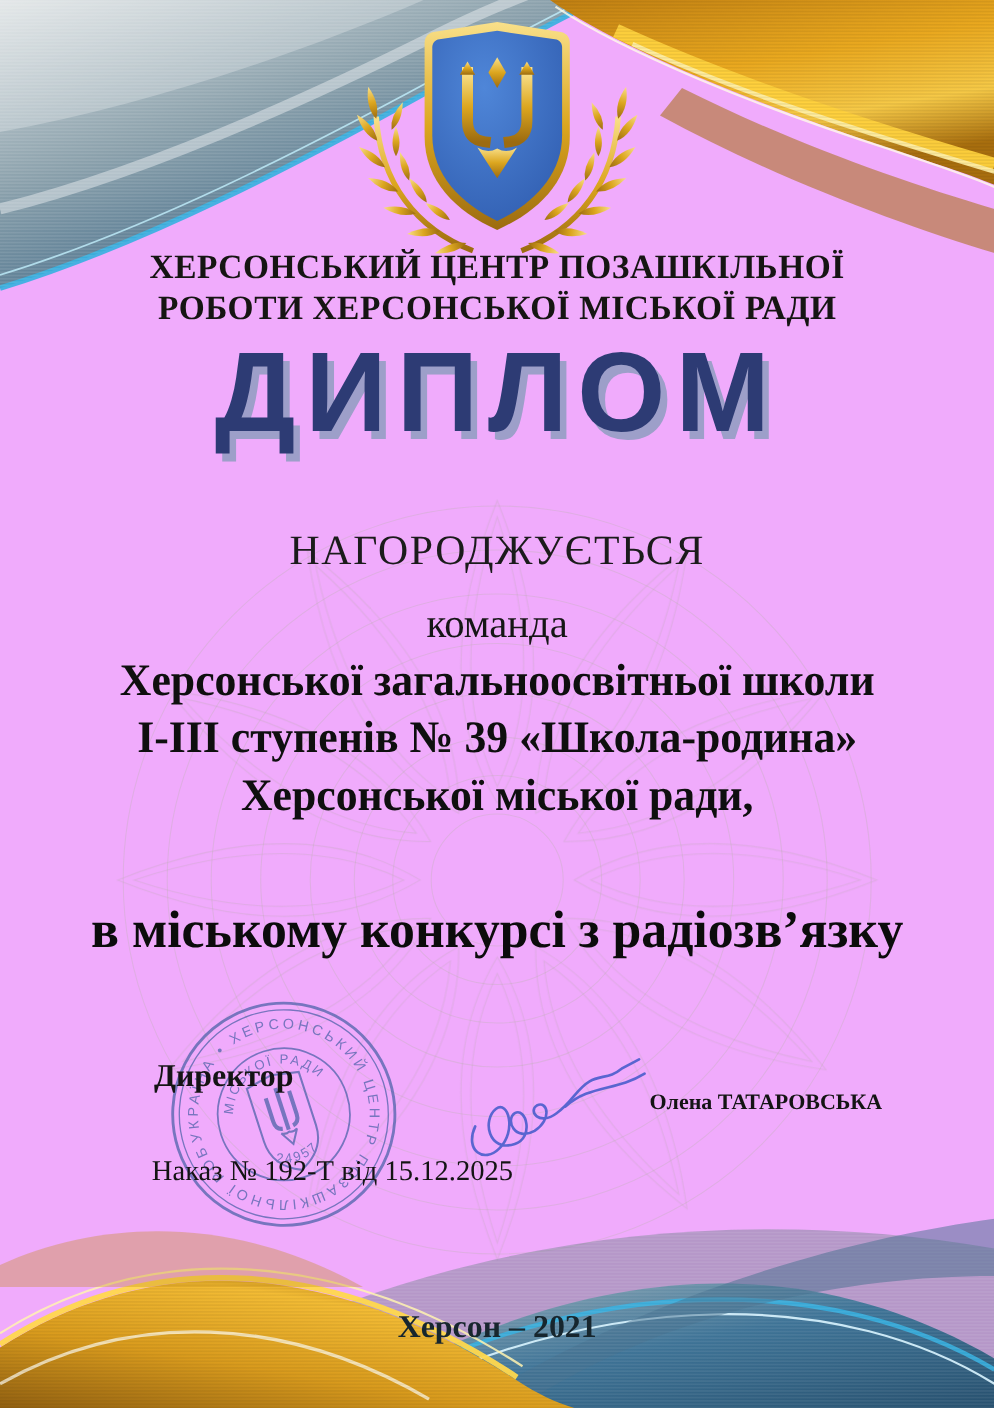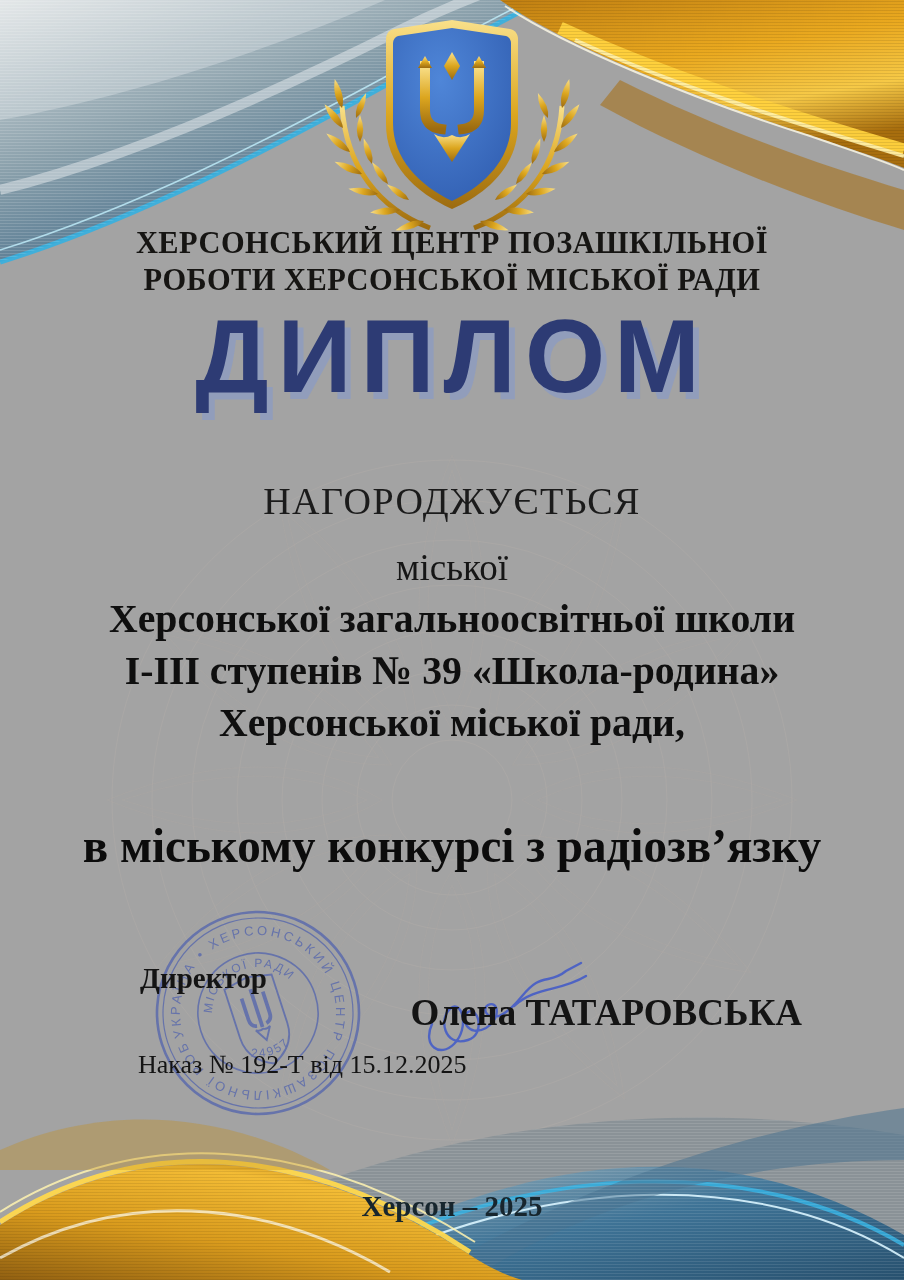--- a/index.html
+++ b/index.html
@@ -1,35 +1,35 @@
 <!DOCTYPE html>
 <html><head>
 <meta charset="utf-8">
 <style>
   html,body{margin:0;padding:0;background:#888;}
   .page{
     position:relative;width:904px;height:1280px;overflow:hidden;
-    background:#a3a3a3;font-family:"Liberation Serif",serif;color:#141414;
+    background:#f0abfc;font-family:"Liberation Serif",serif;color:#141414;
   }
   .layer{position:absolute;inset:0;pointer-events:none;}
   .z0{z-index:0}.z1{z-index:1}.z2{z-index:2}.z3{z-index:3}
   .ctr{position:absolute;left:0;width:904px;text-align:center;}
   .org{top:224px;font-weight:bold;font-size:31px;line-height:37px;letter-spacing:.5px;color:#161513;transform:scaleX(.98);}
   .title{
     top:298px;font-family:"Liberation Sans",sans-serif;font-weight:bold;
     font-size:103px;letter-spacing:9px;color:#2d3b74;
     text-shadow:6px 7px 0 rgba(142,156,192,.85);
   }
   .award-label{top:479px;font-size:38px;letter-spacing:1.5px;color:#1b1b1b;}
   .recipient{top:546px;font-size:37px;color:#161616;}
   .school{top:592px;font-weight:bold;font-size:41px;line-height:52px;color:#0f0f0f;transform:scaleX(.97);}
   .place{top:750px;font-weight:bold;font-size:59px;color:#0c0c0c;}
   .contest{top:818px;font-weight:bold;font-size:48px;color:#0c0c0c;transform:scaleX(.98);}
   .director-label{position:absolute;left:140px;top:962px;font-weight:bold;font-size:29px;}
-  .director-name{position:absolute;right:102px;top:991px;font-weight:bold;font-size:37px;}
+  .director-name{position:absolute;right:102px;top:991px;font-weight:bold;font-size:20px;}
   .order{position:absolute;left:138px;top:1050px;font-size:26px;}
   .city-year{top:1190px;font-weight:bold;font-size:29px;color:#17262e;}
   svg{display:block}
 </style>
 </head>
 <body>
 
 <div class="page">
 
   <svg class="layer z0" width="904" height="1280" viewBox="0 0 904 1280">
@@ -183,21 +183,21 @@
   </svg>
 
   <div class="ctr org z2">
     <div>ХЕРСОНСЬКИЙ ЦЕНТР ПОЗАШКІЛЬНОЇ</div>
     <div>РОБОТИ ХЕРСОНСЬКОЇ МІСЬКОЇ РАДИ</div>
   </div>
 
   <div class="ctr award-label z2">НАГОРОДЖУЄТЬСЯ</div>
 
   <div class="ctr title z2">ДИПЛОМ</div>
-  <div class="ctr recipient z2">міської</div>
+  <div class="ctr recipient z2">команда</div>
 
   <div class="ctr school z2">
     <div>Херсонської загальноосвітньої школи</div>
     <div>І-ІІІ ступенів № 39 «Школа-родина»</div>
     <div>Херсонської міської ради,</div>
   </div>
 
   <div class="ctr contest z2">в міському конкурсі з радіозв’язку</div>
 
   <svg class="layer z2" style="left:143px;top:898px;width:230px;height:230px" width="230" height="230" viewBox="0 0 230 230" opacity=".78">
@@ -237,15 +237,15 @@
     <g fill="none" stroke="#4059c9" stroke-width="2.4" stroke-linecap="round" opacity=".85">
       <path d="M14,74 C4,96 22,108 36,94 C52,78 44,50 33,58 C20,68 26,98 50,90 C68,84 60,56 50,62 C41,68 50,88 68,78 C84,68 80,50 70,55 C62,60 72,74 88,62 C102,52 106,40 118,33 C128,27 136,31 148,21 L163,13"></path>
       <path d="M96,56 C118,36 142,42 168,26"></path>
     </g>
   </svg>
 
   <div class="director-label z2" style="position:absolute;z-index:2">Директор</div>
   <div class="director-name z2" style="position:absolute;z-index:3">Олена ТАТАРОВСЬКА</div>
   <div class="order z2" style="position:absolute;z-index:3">Наказ № 192-Т від 15.12.2025</div>
 
-  <div class="ctr city-year z2">Херсон – 2025</div>
+  <div class="ctr city-year z2">Херсон – 2021</div>
 
 </div>
 
 </body></html>

